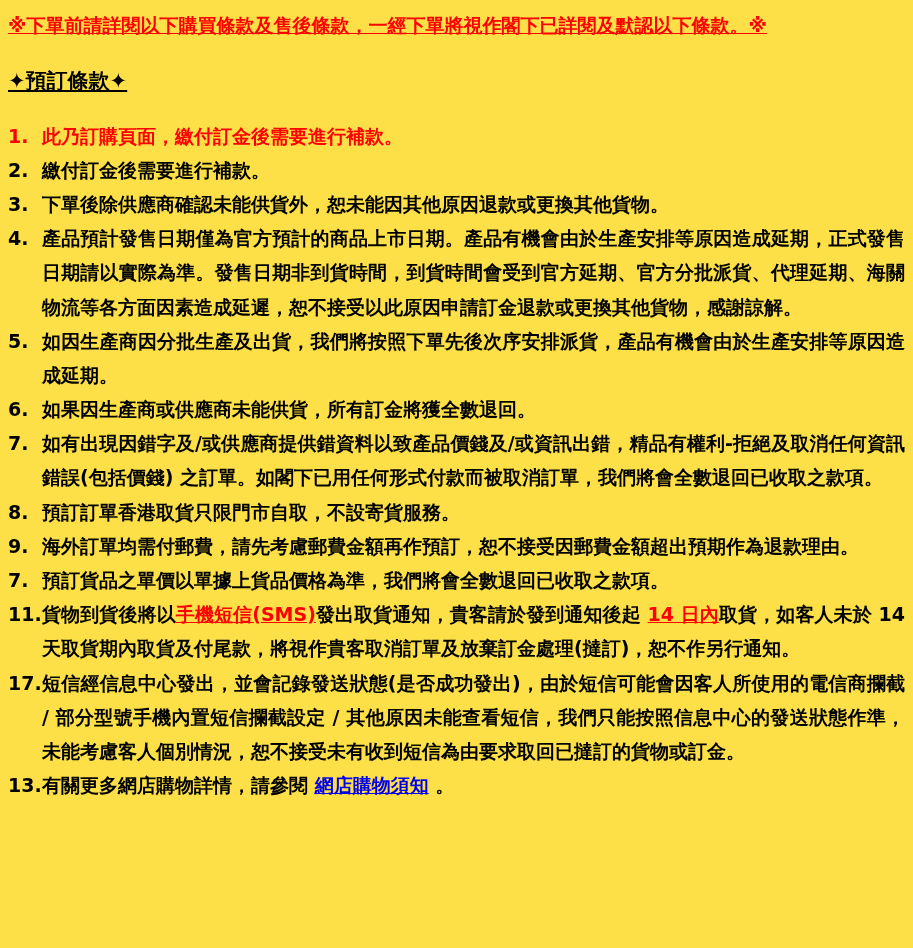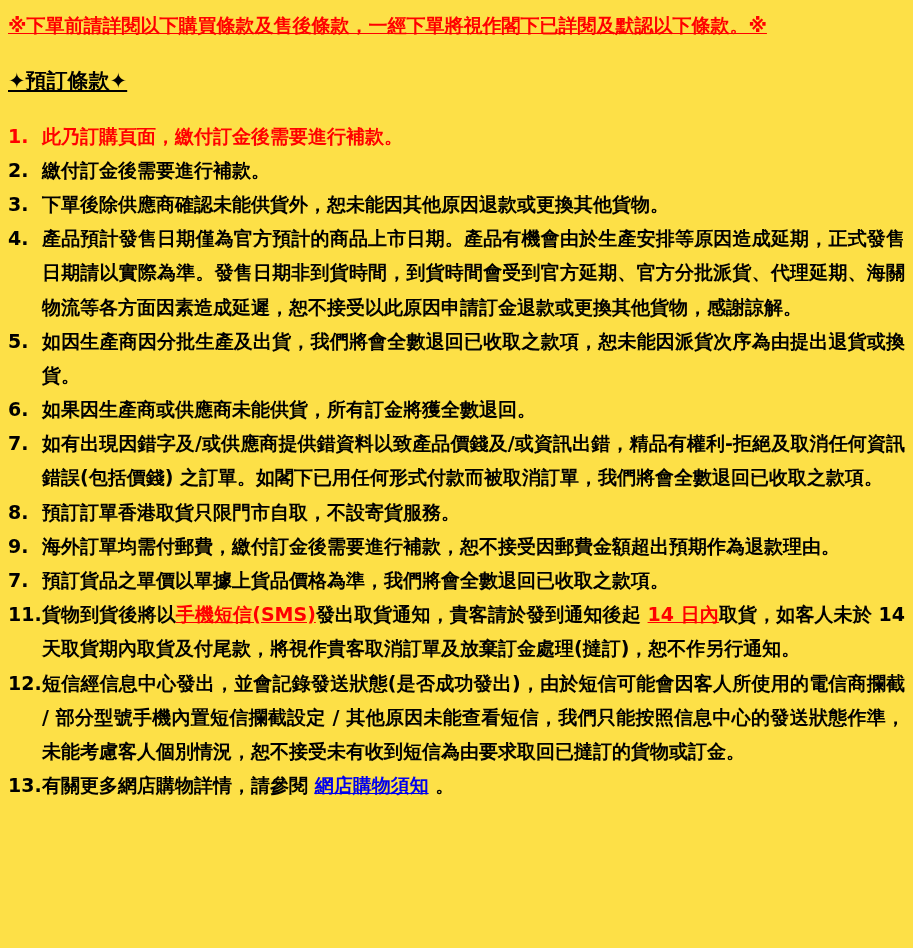--- a/index.html
+++ b/index.html
@@ -84,55 +84,55 @@
       <span class="term-text">下單後除供應商確認未能供貨外，恕未能因其他原因退款或更換其他貨物。</span>
     </div>
 
     <div class="term">
       <span class="term-num">4.</span>
       <span class="term-text">產品預計發售日期僅為官方預計的商品上市日期。產品有機會由於生產安排等原因造成延期，正式發售日期請以實際為準。發售日期非到貨時間，到貨時間會受到官方延期、官方分批派貨、代理延期、海關物流等各方面因素造成延遲，恕不接受以此原因申請訂金退款或更換其他貨物，感謝諒解。</span>
     </div>
 
     <div class="term">
       <span class="term-num">5.</span>
-      <span class="term-text">如因生產商因分批生產及出貨，我們將會全數退回已收取之款項，恕未能因派貨次序為由提出退貨或換貨。</span>
+      <span class="term-text">如因生產商因分批生產及出貨，我們將按照下單先後次序安排派貨，產品有機會由於生產安排等原因造成延期。</span>
     </div>
 
     <div class="term">
       <span class="term-num">6.</span>
       <span class="term-text">如果因生產商或供應商未能供貨，所有訂金將獲全數退回。</span>
     </div>
 
     <div class="term">
       <span class="term-num">7.</span>
       <span class="term-text">如有出現因錯字及/或供應商提供錯資料以致產品價錢及/或資訊出錯，精品有權利-拒絕及取消任何資訊錯誤(包括價錢) 之訂單。如閣下已用任何形式付款而被取消訂單，我們將會全數退回已收取之款項。</span>
     </div>
 
     <div class="term">
       <span class="term-num">8.</span>
       <span class="term-text">預訂訂單香港取貨只限門市自取，不設寄貨服務。</span>
     </div>
 
     <div class="term">
       <span class="term-num">9.</span>
-      <span class="term-text">海外訂單均需付郵費，繳付訂金後需要進行補款，恕不接受因郵費金額超出預期作為退款理由。</span>
+      <span class="term-text">海外訂單均需付郵費，請先考慮郵費金額再作預訂，恕不接受因郵費金額超出預期作為退款理由。</span>
     </div>
 
     <div class="term">
       <span class="term-num">7.</span>
       <span class="term-text">預訂貨品之單價以單據上貨品價格為準，我們將會全數退回已收取之款項。</span>
     </div>
 
     <div class="term">
       <span class="term-num">11.</span>
       <span class="term-text"><span>貨物到貨後將以</span><span class="u-red">手機短信(SMS)</span><span>發出取貨通知，貴客請於發到通知後起 </span><span class="u-red">14 日內</span><span>取貨，如客人未於 14 天取貨期內取貨及付尾款，將視作貴客取消訂單及放棄訂金處理(撻訂)，恕不作另行通知。</span></span>
     </div>
 
     <div class="term">
-      <span class="term-num">12.</span>
+      <span class="term-num">17.</span>
       <span class="term-text">短信經信息中心發出，並會記錄發送狀態(是否成功發出)，由於短信可能會因客人所使用的電信商攔截 / 部分型號手機內置短信攔截設定 / 其他原因未能查看短信，我們只能按照信息中心的發送狀態作準，未能考慮客人個別情況，恕不接受未有收到短信為由要求取回已撻訂的貨物或訂金。</span>
     </div>
 
     <div class="term">
       <span class="term-num">13.</span>
       <span class="term-text"><span>有關更多網店購物詳情，請參閱 </span><a class="link">網店購物須知</a><span> 。</span></span>
     </div>
 
   </div>
 </div>

